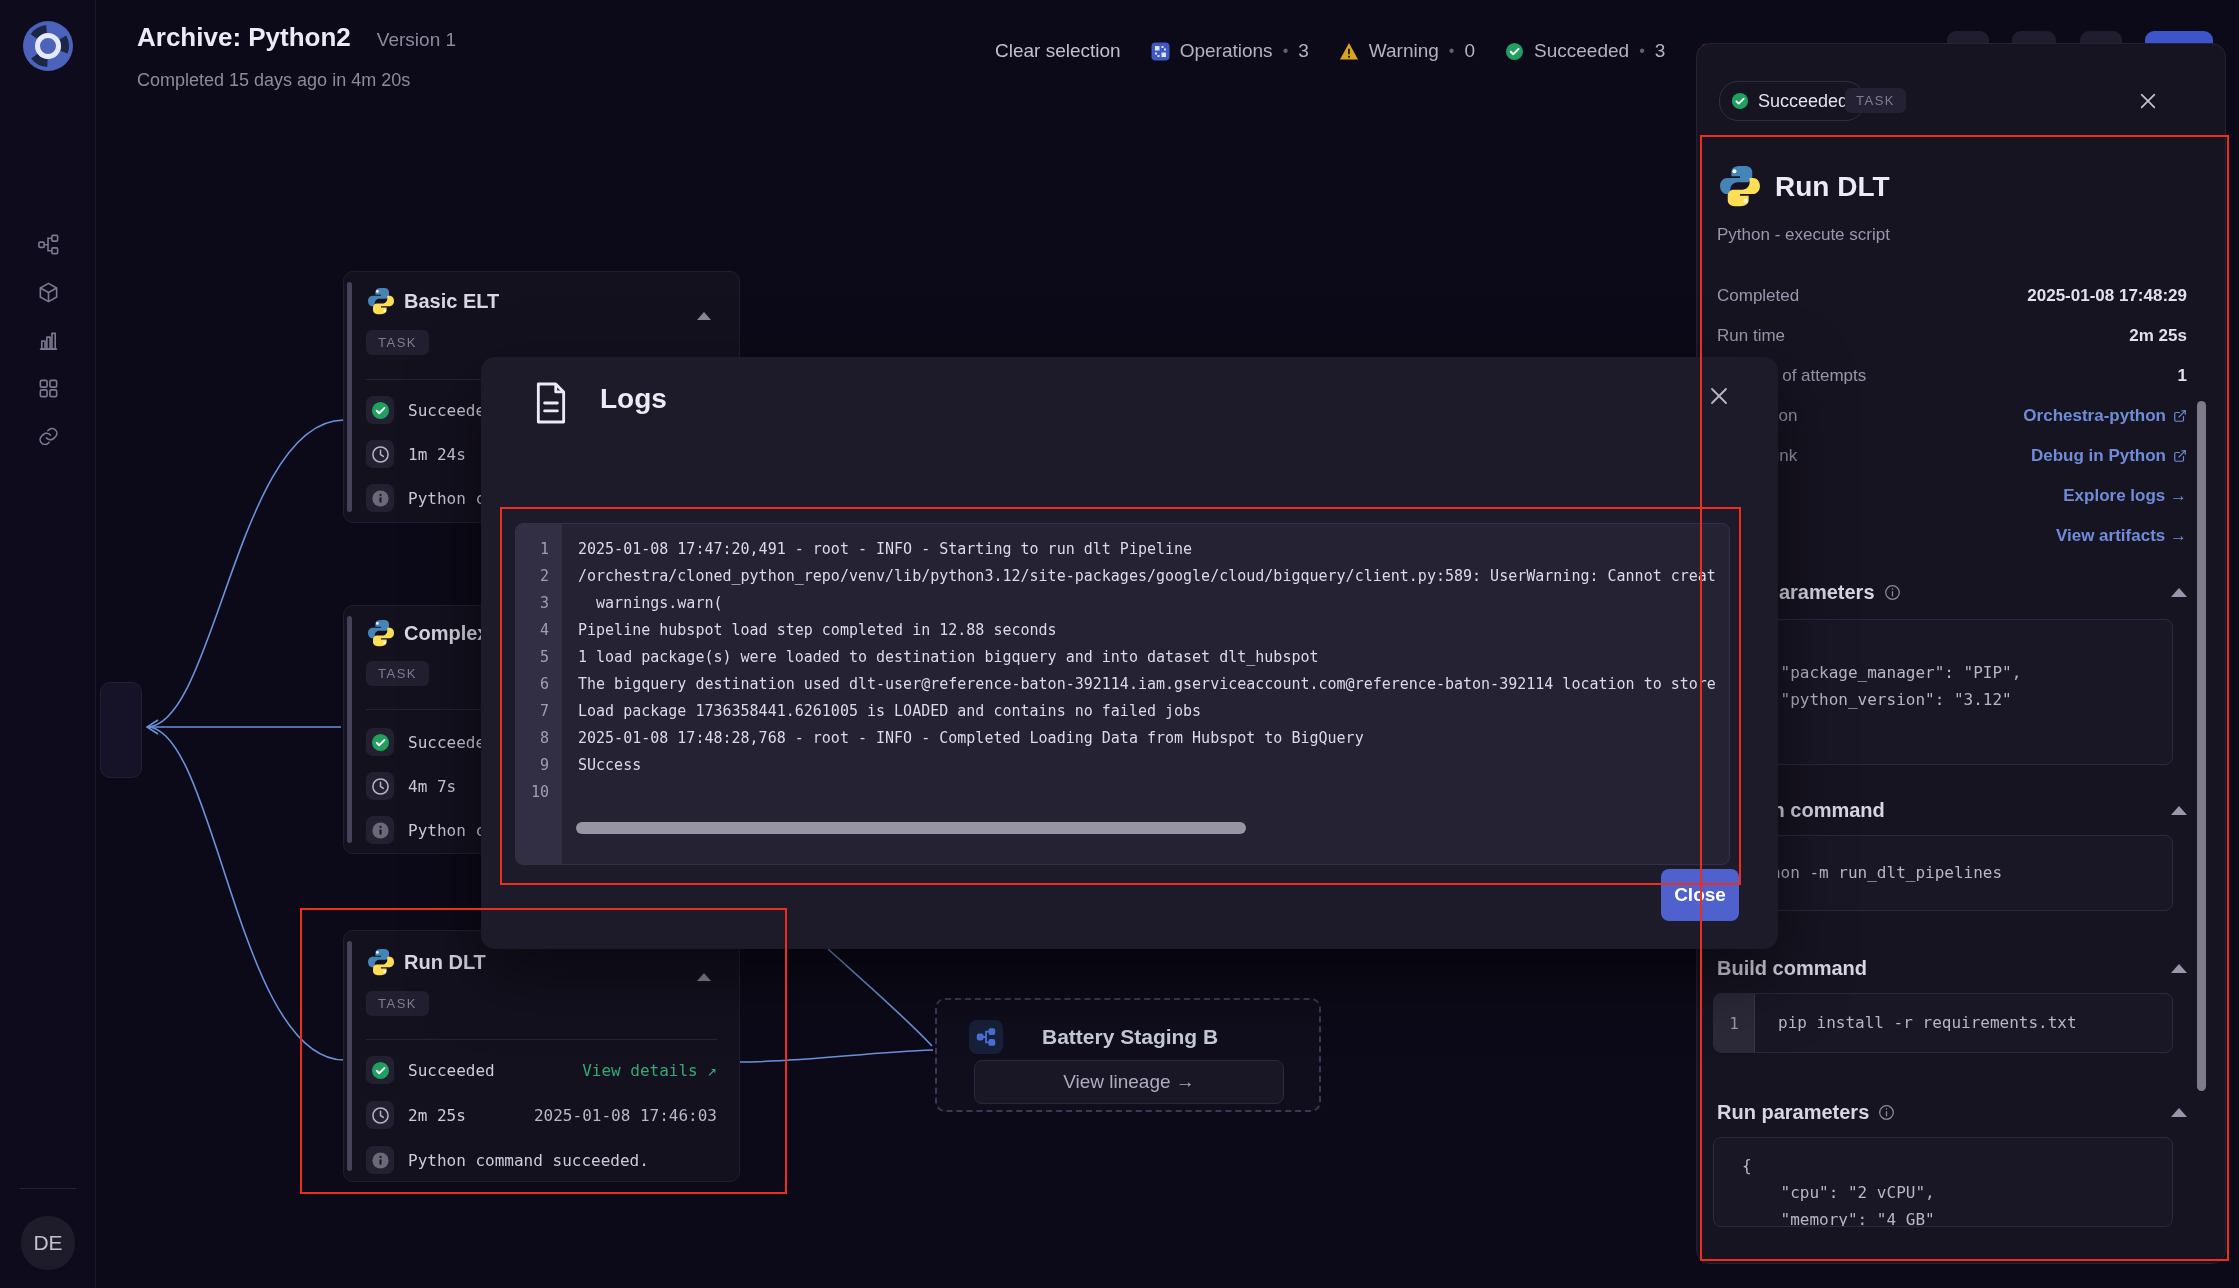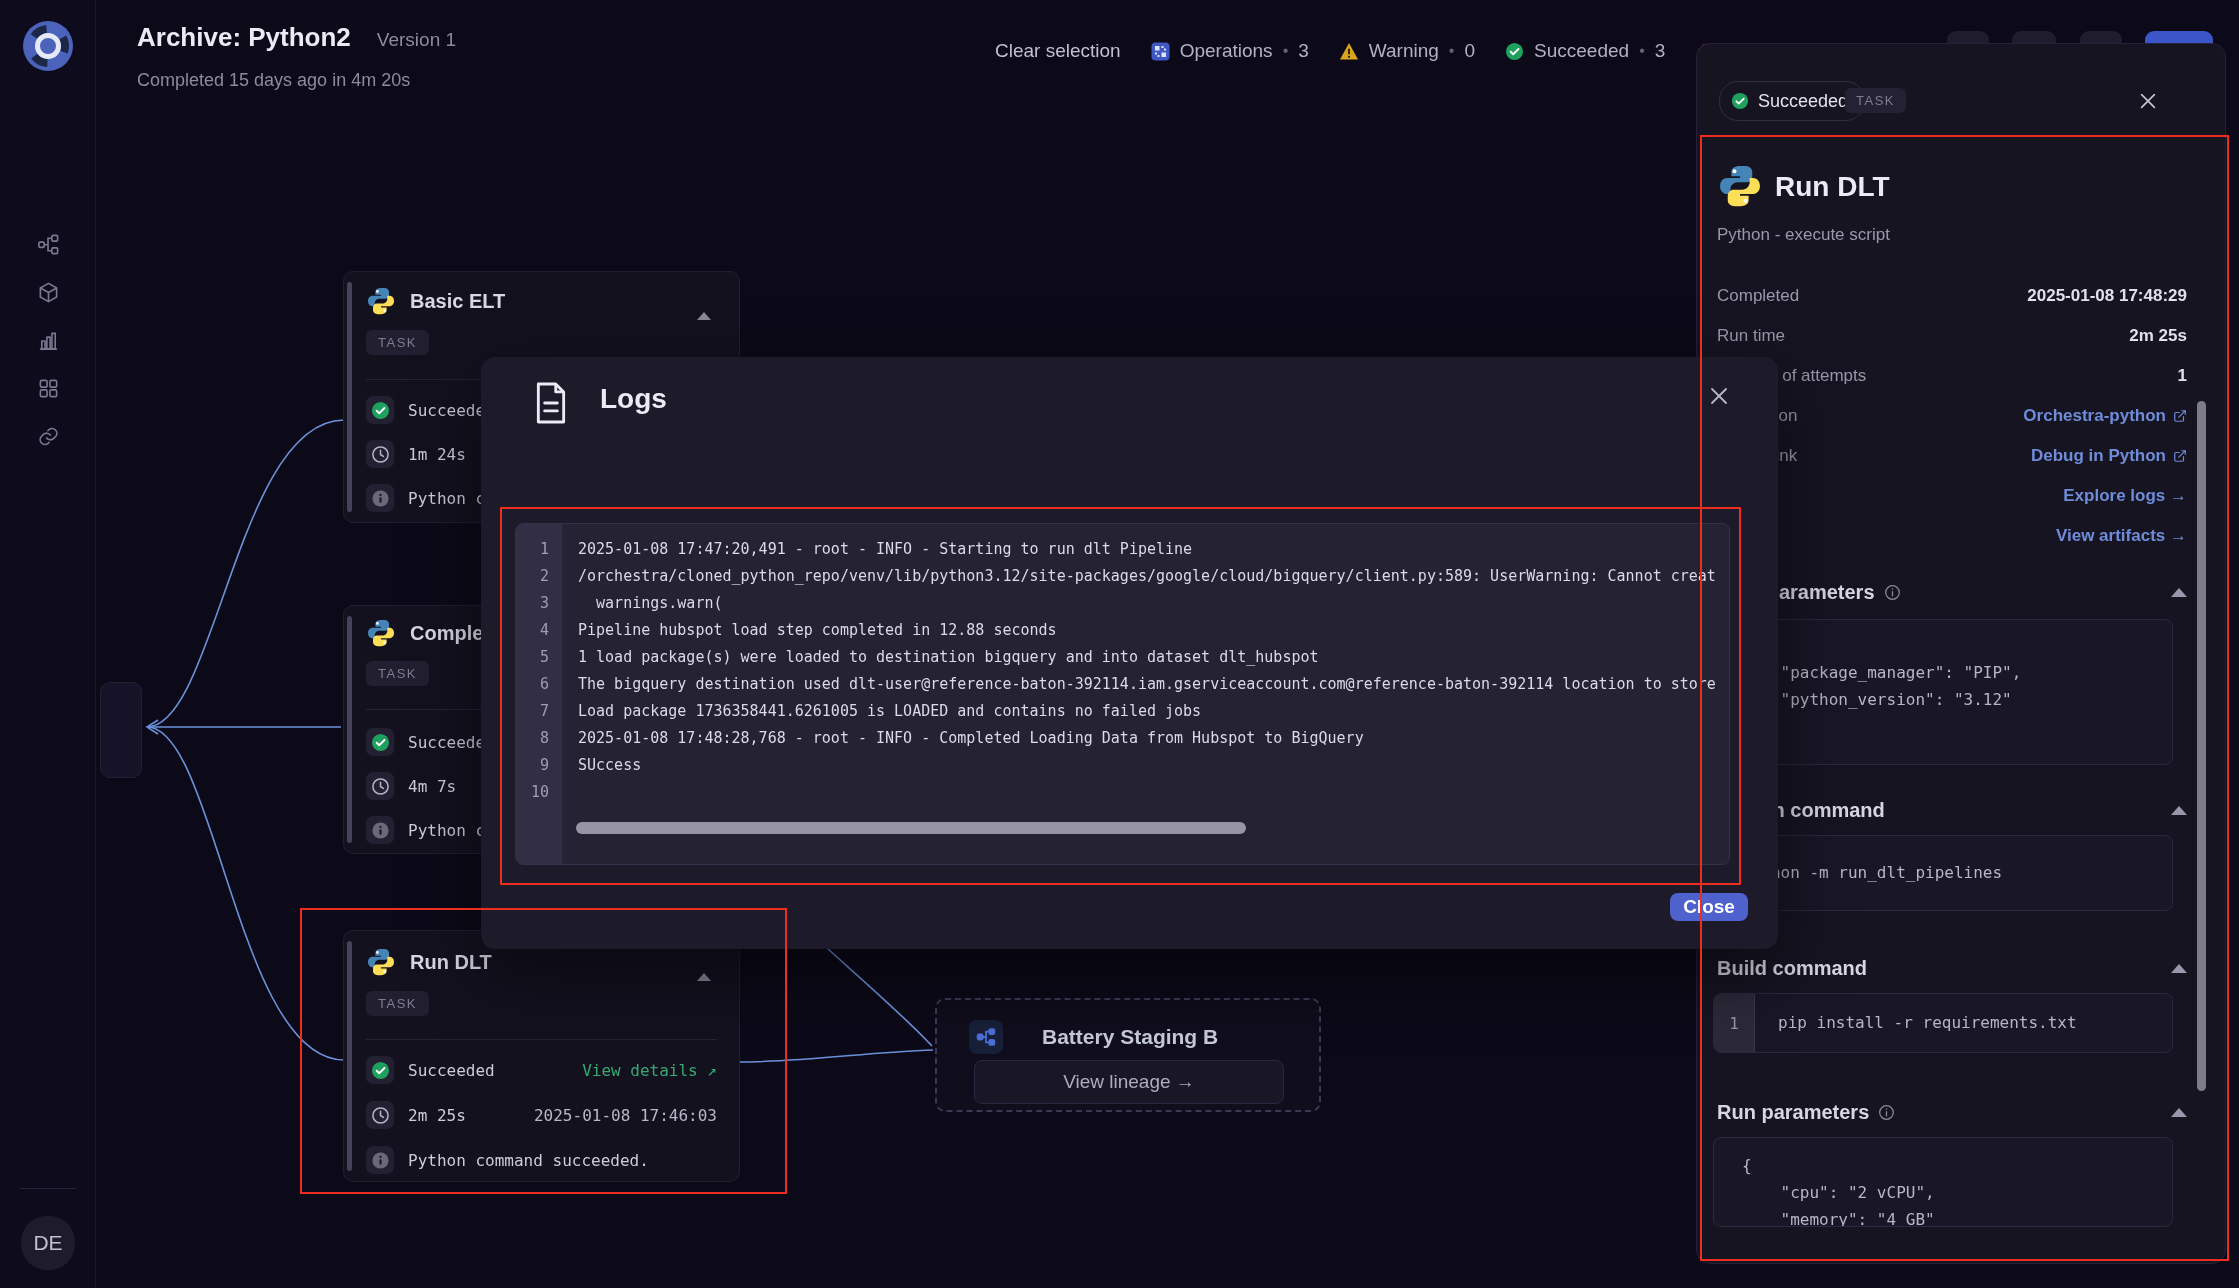--- a/index.html
+++ b/index.html
@@ -24,21 +24,21 @@
   .sb-group{display:flex;align-items:center;gap:10px;font-size:19px;color:#b4b2c2;white-space:nowrap;}
   .sb-dot{color:#63607a;font-size:16px;}
   .clear-sel{font-size:19px;color:#c2c0ce;cursor:pointer;}
 
   .tr-btn{top:31px;height:40px;border-radius:9px;background:#201d2e;z-index:3;}
   .tr-btn.blue{background:#3c55c9;}
 
   
   .task-card{width:395px;background:#14111f;border:1px solid #211e31;border-radius:10px;z-index:10;cursor:pointer;}
   .task-card .accent{position:absolute;left:3px;top:10px;bottom:10px;width:5px;border-radius:3px;background:#45425a;}
-  .card-head{position:absolute;left:22px;display:flex;align-items:center;gap:14px;}
+  .card-head{position:absolute;left:22px;display:flex;align-items:center;gap:8px;}
   .card-title{font-size:20px;font-weight:bold;color:#d9d7e3;white-space:nowrap;}
   .chev{position:absolute;right:28px;width:0;height:0;border-left:7px solid transparent;
         border-right:7px solid transparent;border-bottom:8px solid #8a8799;cursor:pointer;}
   .task-badge{position:absolute;left:22px;padding:5px 12px;background:#221f31;border-radius:6px;
               font-size:13px;letter-spacing:1.5px;color:#807d92;}
   .card-div{position:absolute;left:22px;right:22px;height:1px;background:#262338;}
   .crow{position:absolute;left:22px;right:22px;height:28px;display:flex;align-items:center;gap:14px;}
   .ricon{width:28px;height:28px;background:#232032;border-radius:7px;display:flex;align-items:center;
          justify-content:center;flex:none;}
   .rtext{font-family:"DejaVu Sans Mono",monospace;font-size:16px;color:#cdcbdb;white-space:nowrap;}
@@ -69,21 +69,21 @@
   .logbox{position:absolute;left:34px;top:166px;width:1213px;height:340px;background:#252233;
           border:1px solid #34304a;border-radius:8px;overflow:hidden;}
   .gutter{position:absolute;left:0;top:0;bottom:0;width:46px;background:#322e44;}
   .gutter div{height:27px;line-height:27px;text-align:right;padding-right:13px;
               font-family:"DejaVu Sans Mono",monospace;font-size:15px;color:#a09db4;}
   .loglines{position:absolute;left:62px;top:0;right:0;bottom:0;overflow:hidden;}
   .loglines div{height:27px;line-height:27px;white-space:pre;font-family:"DejaVu Sans Mono",monospace;
                 font-size:15px;color:#dcdae8;}
   .pad-top{padding-top:12px;}
   .hscroll{position:absolute;left:60px;top:298px;width:670px;height:12px;background:#9794a3;border-radius:6px;cursor:pointer;}
-  .modal-close-btn{position:absolute;right:30px;bottom:28px;width:78px;height:28px;background:#4e61cd;
+  .modal-close-btn{position:absolute;right:39px;bottom:28px;width:78px;height:52px;background:#4e61cd;
                    border-radius:8px;display:flex;align-items:center;justify-content:center;color:#fff;
                    font-size:19px;font-weight:bold;cursor:pointer;}
 
   
   .panel{left:1696px;top:43px;width:528px;height:1219px;background:#171422;border:1px solid #242138;
          border-radius:14px;z-index:20;}
   .p-badge{position:absolute;left:22px;top:37px;height:38px;display:flex;align-items:center;gap:9px;
            padding:0 16px 0 11px;border:1px solid #312e44;border-radius:19px;font-size:18px;color:#e4e2ec;}
   .p-task{position:absolute;left:148px;top:44px;padding:5px 11px;background:#242134;border-radius:6px;
           font-size:13px;letter-spacing:1.5px;color:#807d92;}

